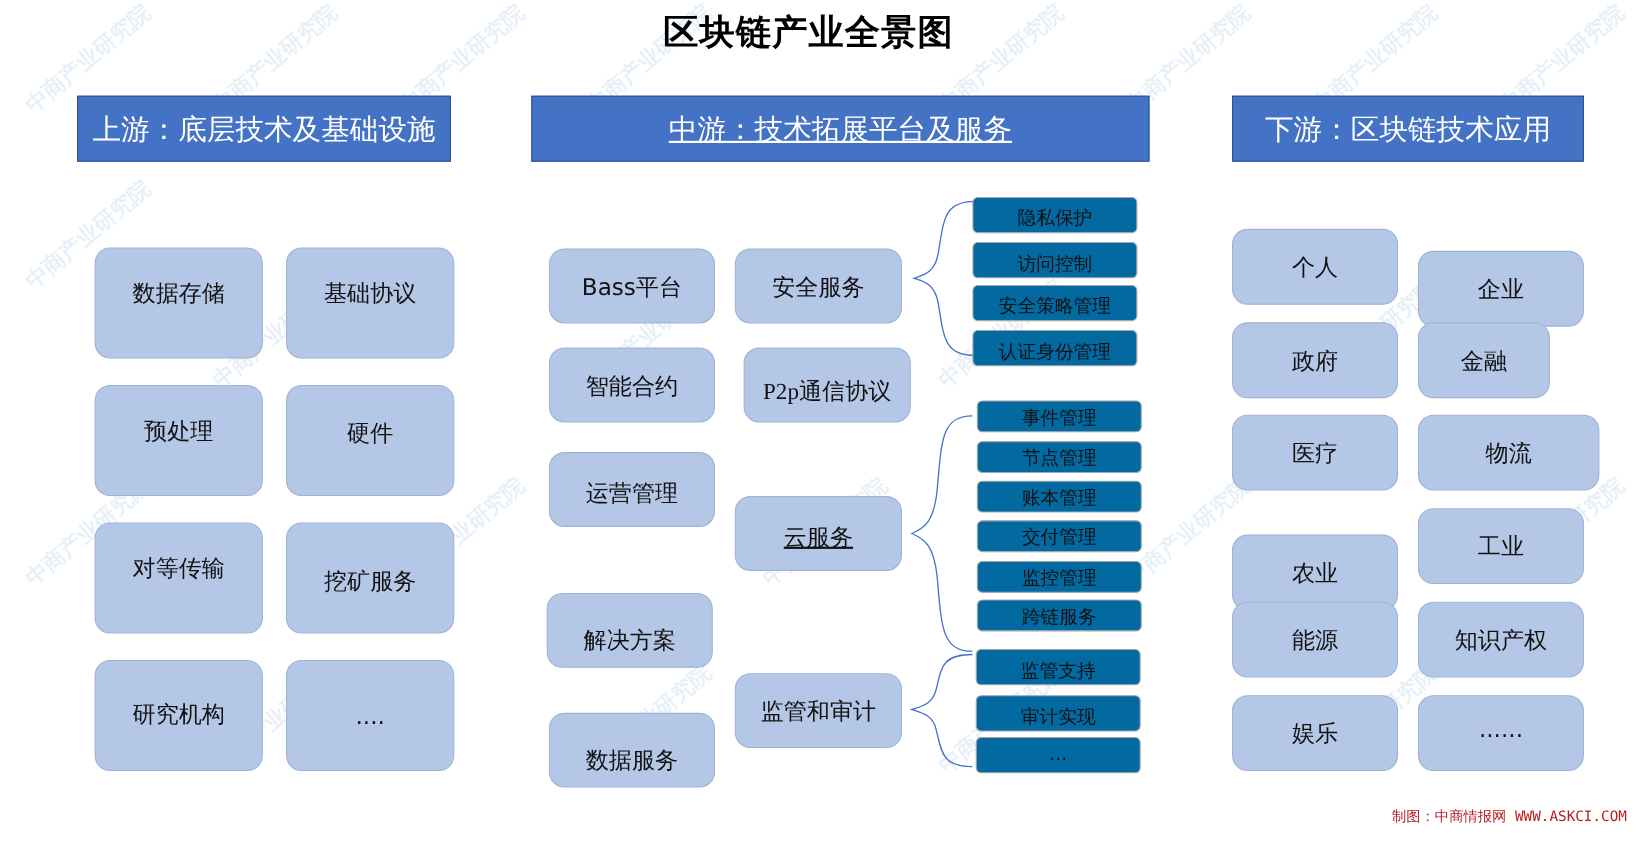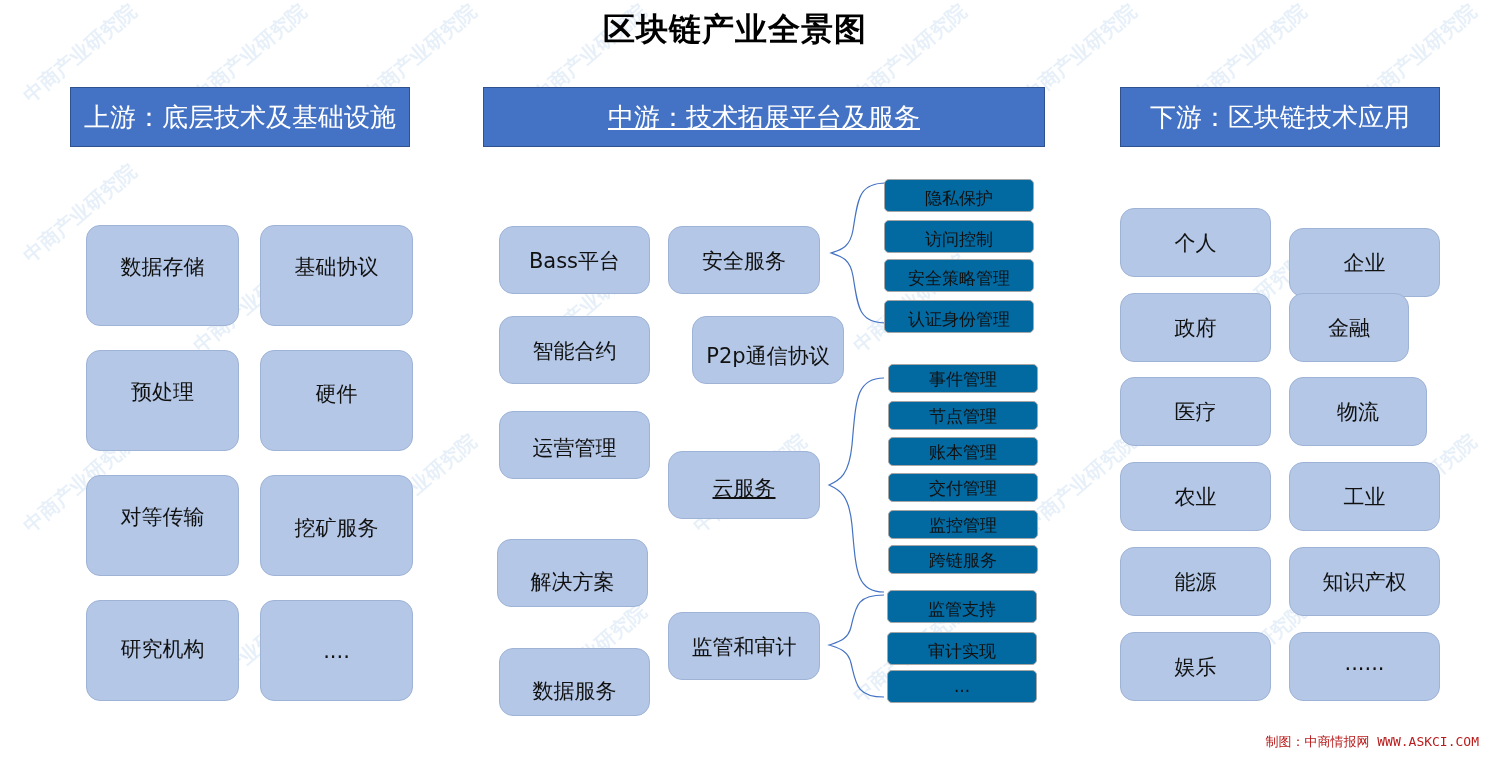--- a/index.html
+++ b/index.html
@@ -87,21 +87,21 @@
 <div>
   <div class="box" style="left:499px;top:226px;width:151px;height:68px;padding-top:20px;">Bass平台</div>
   <div class="box" style="left:499px;top:316px;width:151px;height:68px;padding-top:20px;">智能合约</div>
   <div class="box" style="left:499px;top:411px;width:151px;height:68px;padding-top:22px;">运营管理</div>
   <div class="box" style="left:497px;top:539px;width:151px;height:68px;padding-top:28px;">解决方案</div>
   <div class="box" style="left:499px;top:648px;width:151px;height:68px;padding-top:28px;">数据服务</div>
 </div>
 
 <div>
   <div class="box" style="left:668px;top:226px;width:152px;height:68px;padding-top:20px;">安全服务</div>
-  <div class="box" style="left:692px;top:316px;width:152px;height:68px;padding-top:25px;">P2p通信协议</div>
+  <div class="box" style="left:676px;top:316px;width:152px;height:68px;padding-top:25px;font-family:Liberation Serif, serif;">P2p通信协议</div>
   <div class="box" style="left:668px;top:451px;width:152px;height:68px;padding-top:22px;text-decoration:underline;">云服务</div>
   <div class="box" style="left:668px;top:612px;width:152px;height:68px;padding-top:20px;">监管和审计</div>
 </div>
 
 <svg class="brace" style="left:828px;top:180px" width="60" height="150">
   <path d="M58,3 C30,3 30,20 25,50 C22,68 12,70 3,73 C12,76 22,78 25,96 C30,126 30,143 58,143" fill="none" stroke="#4472C4" stroke-width="1.2"></path>
 </svg>
 <svg class="brace" style="left:826px;top:375px" width="60" height="220">
   <path d="M58,3 C30,3 30,25 26,70 C23,100 14,105 3,110 C14,115 23,120 26,150 C30,195 30,217 58,217" fill="none" stroke="#4472C4" stroke-width="1.2"></path>
 </svg>
@@ -130,22 +130,22 @@
   <div class="sub" style="left:887px;top:632px;width:150px;height:33px;">审计实现</div>
   <div class="sub" style="left:887px;top:670px;width:150px;height:33px;align-items:center;">...</div>
 </div>
 
 <div>
   <div class="box" style="left:1120px;top:208px;width:151px;height:69px;padding-top:20px;">个人</div>
   <div class="box" style="left:1289px;top:208px;width:151px;height:69px;padding-top:20px;margin-top:20px;">企业</div>
   <div class="box" style="left:1120px;top:293px;width:151px;height:69px;padding-top:20px;">政府</div>
   <div class="box" style="left:1289px;top:293px;width:120px;height:69px;padding-top:20px;">金融</div>
   <div class="box" style="left:1120px;top:377px;width:151px;height:69px;padding-top:20px;">医疗</div>
-  <div class="box" style="left:1289px;top:377px;width:138px;height:69px;padding-top:20px;text-align:center;">物流</div>
-  <div class="box" style="left:1120px;top:462px;width:151px;height:69px;padding-top:20px;">农业</div>
+  <div class="box" style="left:1289px;top:377px;width:165px;height:69px;padding-top:20px;text-align:center;">物流</div>
+  <div class="box" style="left:1120px;top:486px;width:151px;height:69px;padding-top:20px;">农业</div>
   <div class="box" style="left:1289px;top:462px;width:151px;height:69px;padding-top:20px;">工业</div>
   <div class="box" style="left:1120px;top:547px;width:151px;height:69px;padding-top:20px;">能源</div>
   <div class="box" style="left:1289px;top:547px;width:151px;height:69px;padding-top:20px;">知识产权</div>
   <div class="box" style="left:1120px;top:632px;width:151px;height:69px;padding-top:20px;">娱乐</div>
   <div class="box" style="left:1289px;top:632px;width:151px;height:69px;padding-top:18px;">......</div>
 </div>
 
 <div class="footer">制图：中商情报网 WWW.ASKCI.COM</div>
 
 </body></html>

